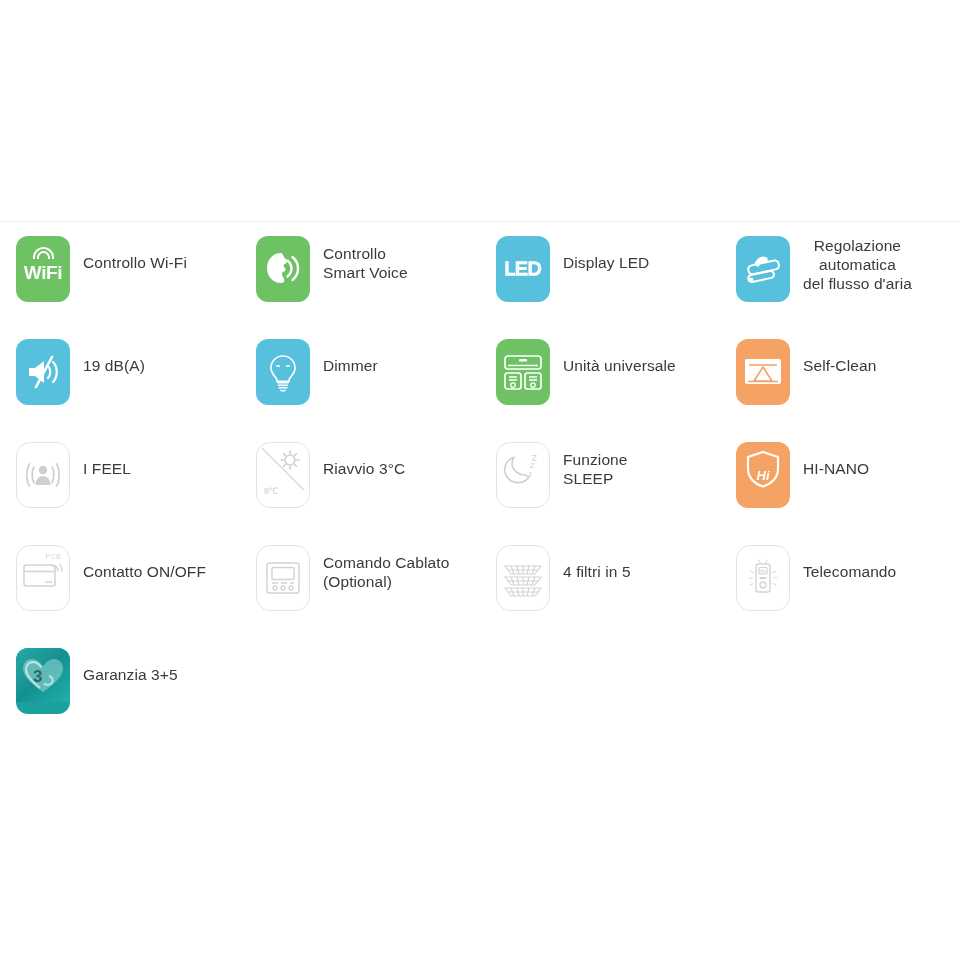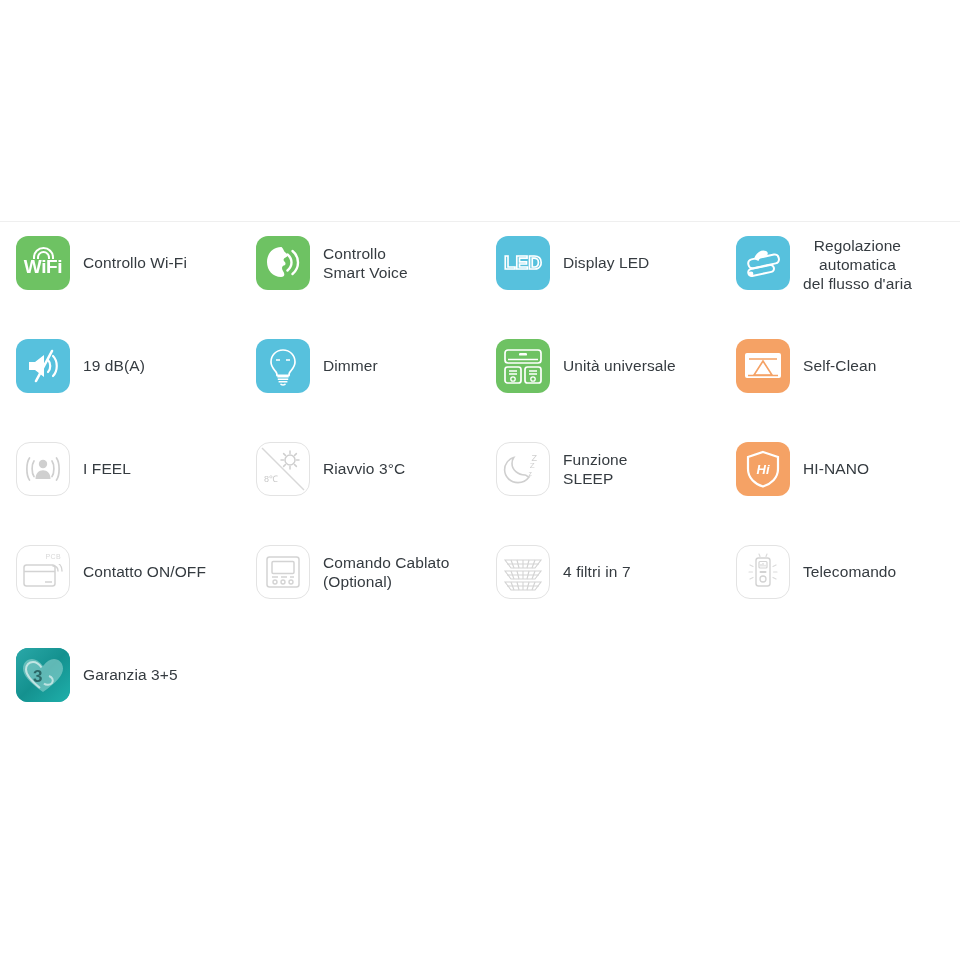--- a/index.html
+++ b/index.html
@@ -51,21 +51,21 @@
     width: 240px;
     display: flex;
     align-items: flex-start;
     padding-left: 16px;
     box-sizing: border-box;
   }
   .cell.empty { visibility: hidden; }
 
   .tile {
     width: 54px;
-    height: 54px;
+    height: 66px;
     min-width: 54px;
     border-radius: 12px;
     position: relative;
     display: flex;
     align-items: center;
     justify-content: center;
     box-sizing: border-box;
     overflow: hidden;
   }
   .tile.outline {
@@ -112,21 +112,21 @@
     left: 21px;
     width: 9px;
     height: 6px;
     border-width: 2px;
   }
 
   .led-txt {
     color: transparent;
     -webkit-text-stroke: 1.6px #ffffff;
     font-size: 19px;
-    font-weight: bold;
+    font-weight: normal;
     letter-spacing: 0px;
     font-family: "Liberation Sans", sans-serif;
   }
 
   .hi-txt {
     color: #ffffff;
     font-size: 13px;
     font-weight: bold;
     font-style: italic;
     font-family: "Liberation Sans", sans-serif;
@@ -404,21 +404,21 @@
               <path d="M4 30 H40 L34 38 H10 Z"></path>
               <line x1="10" y1="30" x2="13" y2="38"></line>
                 <line x1="16" y1="30" x2="18" y2="38"></line>
               <line x1="22" y1="30" x2="22" y2="38"></line>
                 <line x1="28" y1="30" x2="26" y2="38"></line>
               <line x1="34" y1="30" x2="31" y2="38"></line>
               <line x1="6" y1="34" x2="38" y2="34"></line>
             </g>
           </svg>
         </div>
-        <div class="label l1">4 filtri in 7</div>
+        <div class="label l1">4 filtri in 5</div>
       </div>
 
       <div class="cell">
         <div class="tile outline">
           <svg width="42" height="42" viewBox="0 0 42 42">
             <rect x="14" y="7" width="14" height="28" rx="2.5" fill="none" stroke="#d3d3d3" stroke-width="1.4"></rect>
             <rect x="17" y="10.5" width="8" height="6.5" rx="1" fill="none" stroke="#d3d3d3" stroke-width="1.2"></rect>
             <line x1="19" y1="15.5" x2="19" y2="13" stroke="#cfcfcf" stroke-width="1"></line>
             <line x1="21" y1="15.5" x2="21" y2="12" stroke="#cfcfcf" stroke-width="1"></line>
             <line x1="23" y1="15.5" x2="23" y2="13.8" stroke="#cfcfcf" stroke-width="1"></line>

